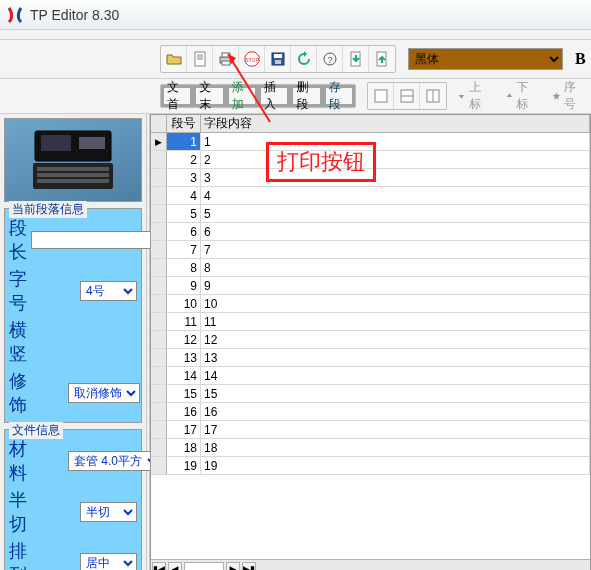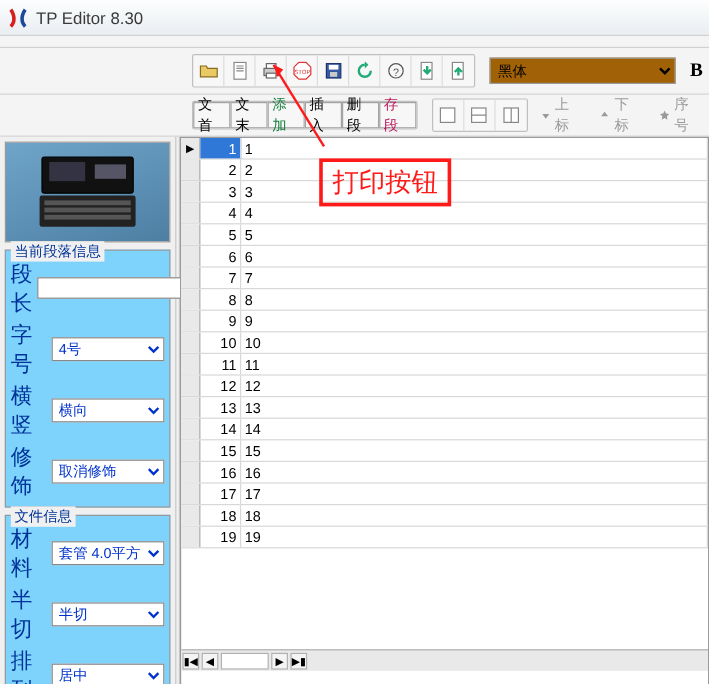--- a/index.html
+++ b/index.html
@@ -15,38 +15,38 @@
   .toolbar-row { background: #f4f4f4; padding: 5px 0 5px 160px; border-bottom: 1px solid #d0d0d0; display: flex; align-items: center; gap: 2px; }
   .toolbar-row.second { padding-top:3px; padding-bottom:3px;}
   .tb-group { display:inline-flex; border:1px solid #bfbfbf; background:#f7f7f7; border-radius:2px; }
   .tb-btn { width:26px; height:26px; display:flex; align-items:center; justify-content:center; border-right:1px solid #dcdcdc; cursor:pointer; }
   .tb-btn:last-child { border-right:none; }
   .tb-btn svg { width:16px; height:16px; }
   .tb-sep { width:8px; }
   .font-select { height:22px; border:1px solid #9a9a9a; background:#a16207; font-size:12px; min-width:155px; padding:1px 2px;}
   .bold-b { font-weight:bold; font-size:16px; margin-left:10px; font-family:"Times New Roman",serif;}
   
-  .txt-btn { height:22px; padding:0 3px; display:flex; align-items:center; font-size:12px; border:1px solid #a3a3a3; background:#f7f7f7; color:#000; cursor:pointer; }
-  .txt-btn.disabled { color:#be185d; }
+  .txt-btn { height:22px; padding:0 3px; display:flex; align-items:center; font-size:12px; border:3px solid #a3a3a3; background:#f7f7f7; color:#000; cursor:pointer; }
+  .txt-btn.disabled { color:#0c4a6e; }
   .txt-btn.red { color:#15803d; }
   .ruler-btn { height:22px; padding:0 6px; display:flex; align-items:center; gap:3px; color:#9a9a9a; font-size:12px;}
   .ruler-btn svg { width:10px; height:10px; }
   
   .main { display:flex; height: calc(570px - 30px - 10px - 36px - 30px); }
   
   .sidebar { width:146px; background:#f0f0f0; padding:4px; }
   .preview { width:100%; height:84px; background:linear-gradient(160deg,#6fa5c9,#4d7fa3); border:1px solid #9a9a9a; margin-bottom:6px; display:flex; align-items:center; justify-content:center; }
   .preview svg { width:88px; height:66px; }
   
   .panel { border:1px solid #9a9a9a; background:#7dd3fc; margin-bottom:6px; padding:4px 4px 2px 4px; position:relative;}
   .panel-title { position:absolute; top:-8px; left:4px; background:#f0f0f0; padding:0 3px; font-size:12px; color:#003399;}
   .field-row { display:flex; align-items:center; margin:3px 0; gap:4px; }
   .field-label { width:30px; font-size:18px; color:#003399; }
   .field-input { flex:1; height:18px; border:1px solid #888; background:#fff; font-size:12px; padding:0 2px; text-align:right; color:#0033cc;}
-  .field-select { flex:1; height:20px; border:1px solid #888; background:#fff; font-size:12px; color:#0033cc; padding:0 1px;}
+  .field-select { flex:1; height:20px; border:1px solid #888; background:#fff; font-size:12px; color:#0033cc; padding:0 1px;margin-left:37px;}
   
   .vline { width:4px; background:#f0f0f0; border-left:1px solid #c8c8c8; border-right:1px solid #c8c8c8;}
   
   .grid-area { flex:1; background:#fff; overflow:hidden; position:relative; border:1px solid #9a9a9a; margin:0;}
   .grid-header { display:flex; background:#e9e9e9; border-bottom:1px solid #b0b0b0; height:18px;}
   .gh-cell { border-right:1px solid #b0b0b0; font-size:12px; display:flex; align-items:center; padding:0 3px; color:#000;}
   .gh-handle { width:16px; background:#e9e9e9;}
   .gh-seg { width:34px; justify-content:center;}
   .gh-content { flex:1; }
   
@@ -217,21 +217,20 @@
       <div class="field-row">
         <span class="field-label">段长</span>
         <input class="field-input" value="25" style="">
       </div>
       <div class="field-row">
         <span class="field-label">字号</span>
         <select class="field-select"><option>4号</option></select>
       </div>
       <div class="field-row">
         <span class="field-label">横竖</span>
-        <select class="field-select"><option>横向</option></select>
       </div>
       <div class="field-row">
         <span class="field-label">修饰</span>
         <select class="field-select"><option>取消修饰</option></select>
       </div>
     </div>
 
     <div class="panel">
       <div class="panel-title">文件信息</div>
       <div class="field-row">
@@ -253,20 +252,25 @@
       <div class="field-row">
         <span class="field-label">浓度</span>
         <select class="field-select"><option>4</option></select>
       </div>
     </div>
   </div>
 
   <div class="vline"></div>
 
   <div class="grid-area">
+    <div class="grid-header">
+      <div class="gh-cell gh-handle"></div>
+      <div class="gh-cell gh-seg">段号</div>
+      <div class="gh-cell gh-content">字段内容</div>
+    </div>
     <div class="grid-body" id="grid-body">
         <div class="grid-row selected">
           <div class="gr-handle"></div>
           <div class="gr-seg">1</div>
           <div class="gr-content">1</div>
         </div>
         <div class="grid-row">
           <div class="gr-handle"></div>
           <div class="gr-seg">2</div>
           <div class="gr-content">2</div>
@@ -366,15 +370,15 @@
     </div>
   </div>
 </div>
 
 <div class="annotation" style="left:224px; top:72px;">
   <svg class="anno-arrow" width="60" height="80" style="position:absolute; left:-2px; top:-22px;">
     <line x1="6" y1="4" x2="48" y2="72" stroke="#ff1a1a" stroke-width="2"></line>
     <polygon points="6,4 14,8 9,14" fill="#ff1a1a"></polygon>
   </svg>
 </div>
-<div class="annotation" style="left:266px; top:132px;">
+<div class="annotation" style="left:266px; top:142px;">
   <div class="anno-box">打印按钮</div>
 </div>
 
 </body></html>

